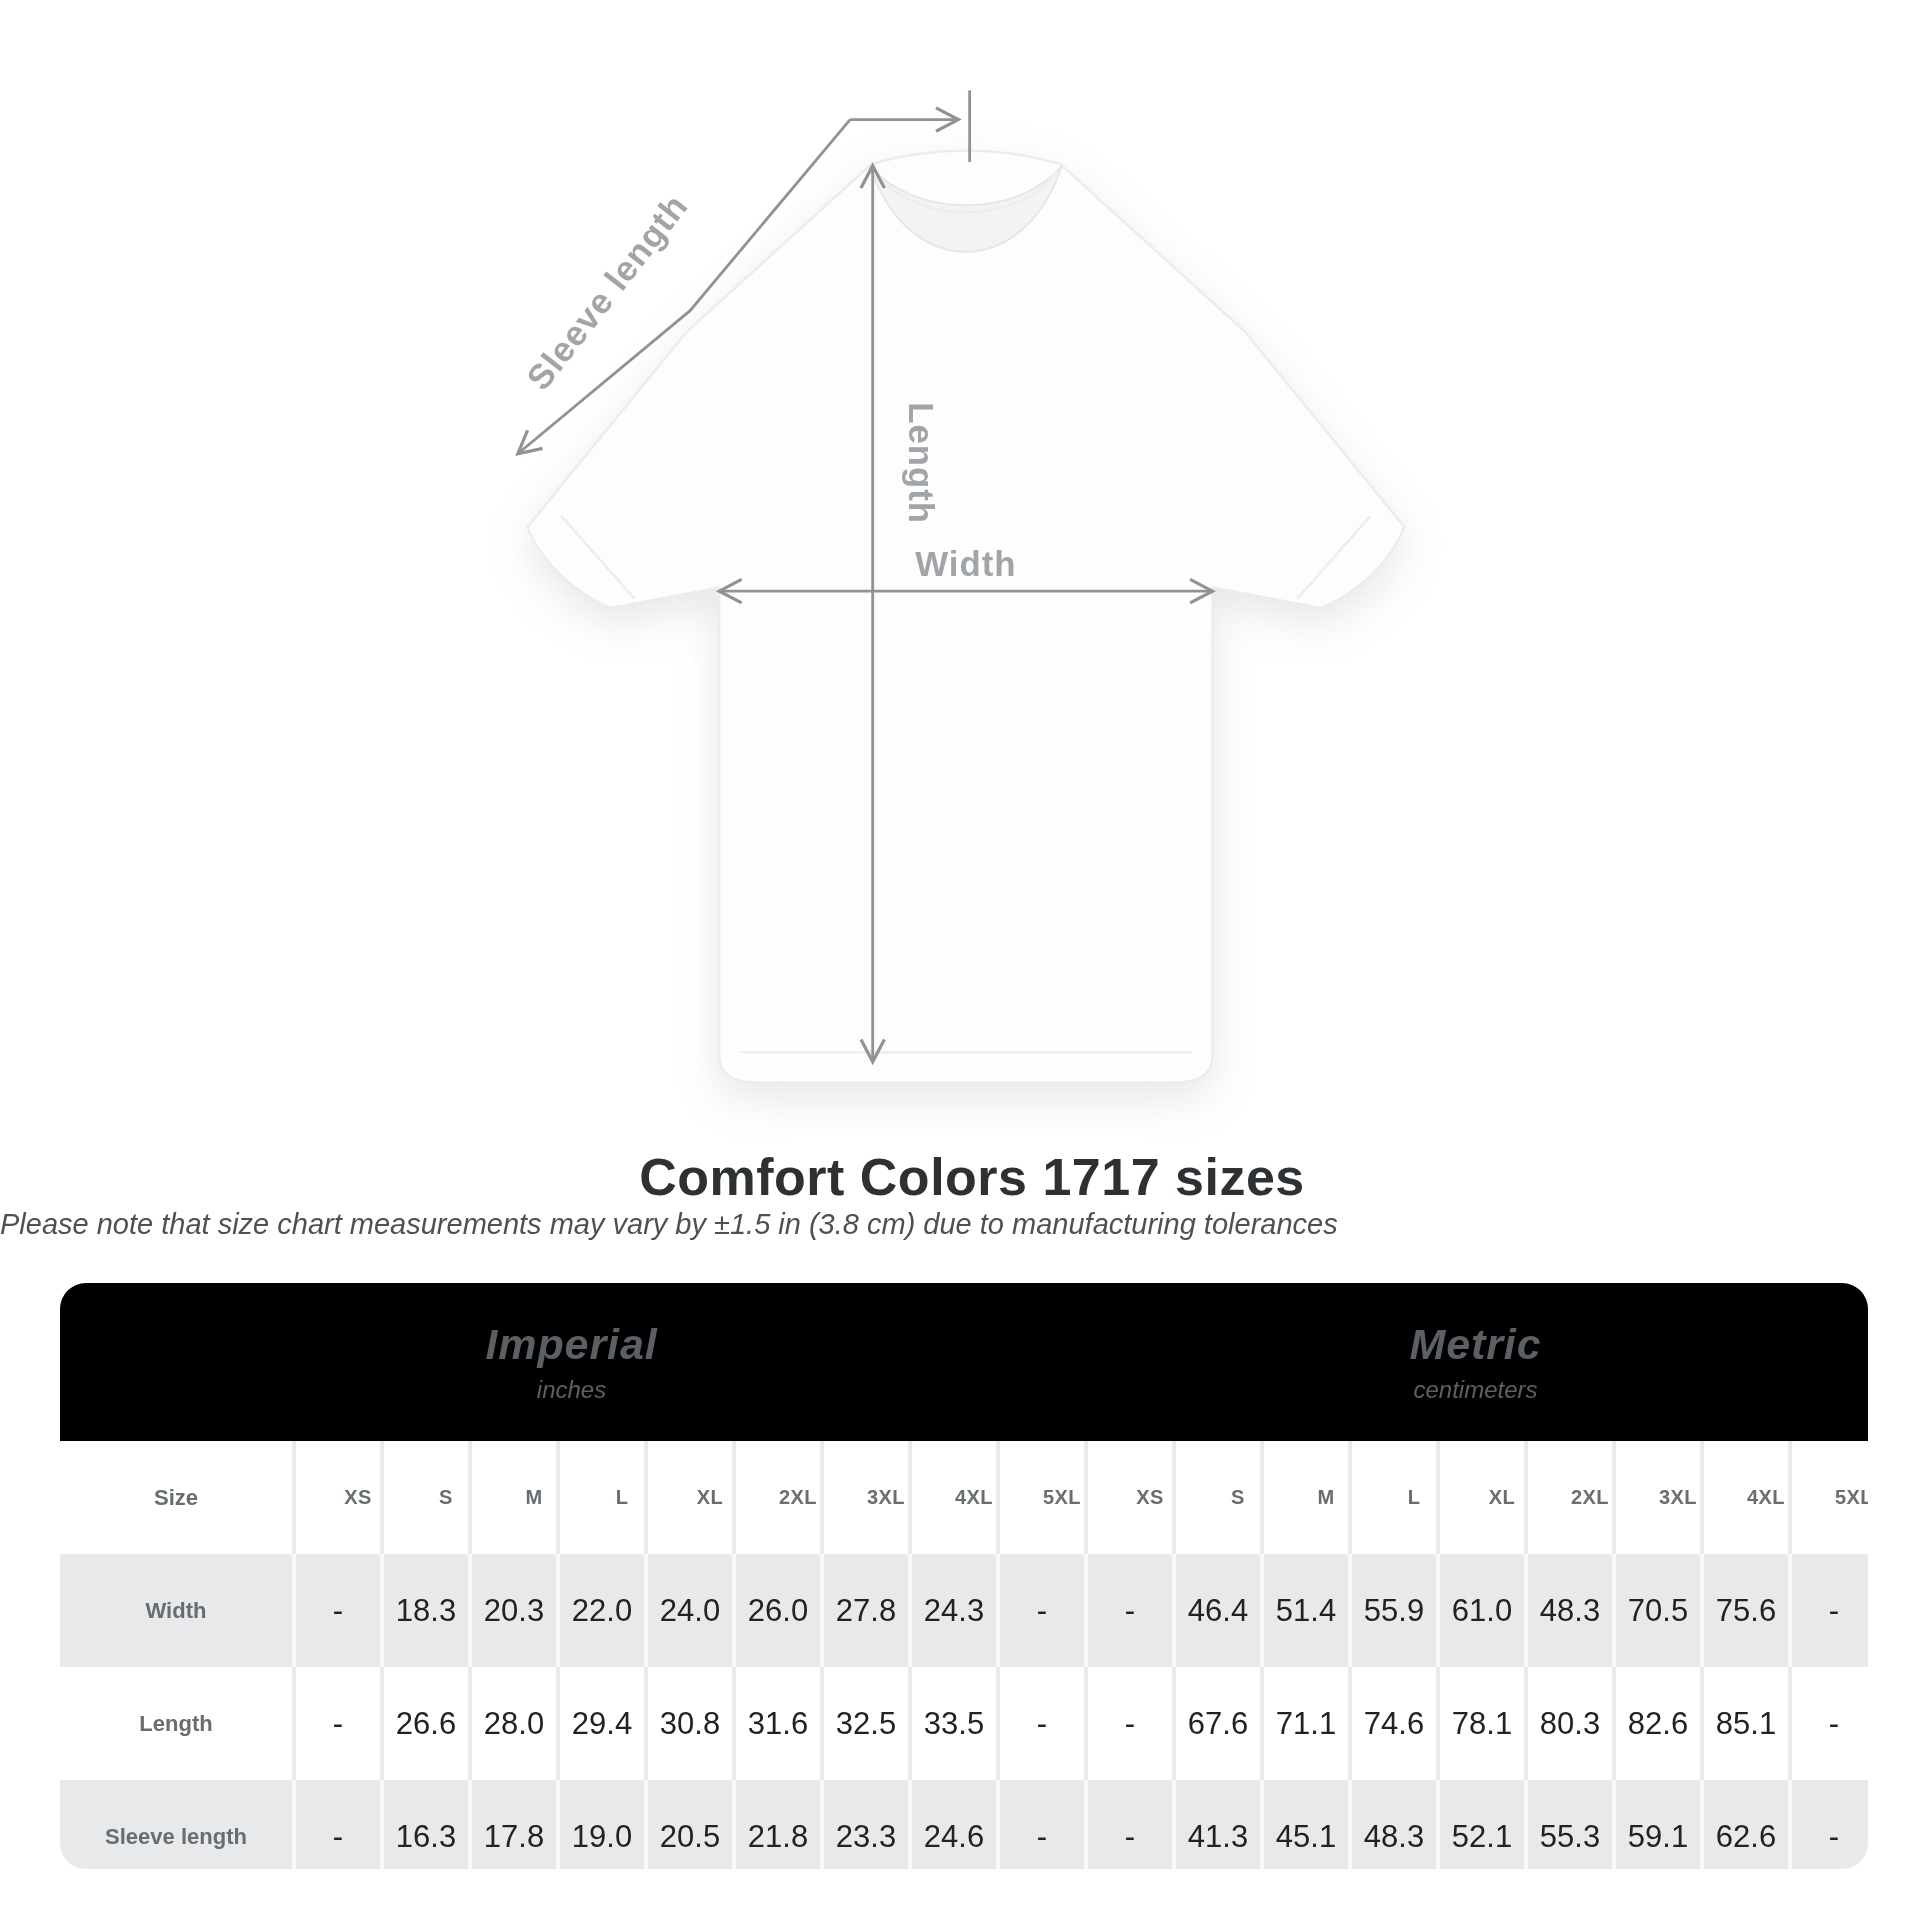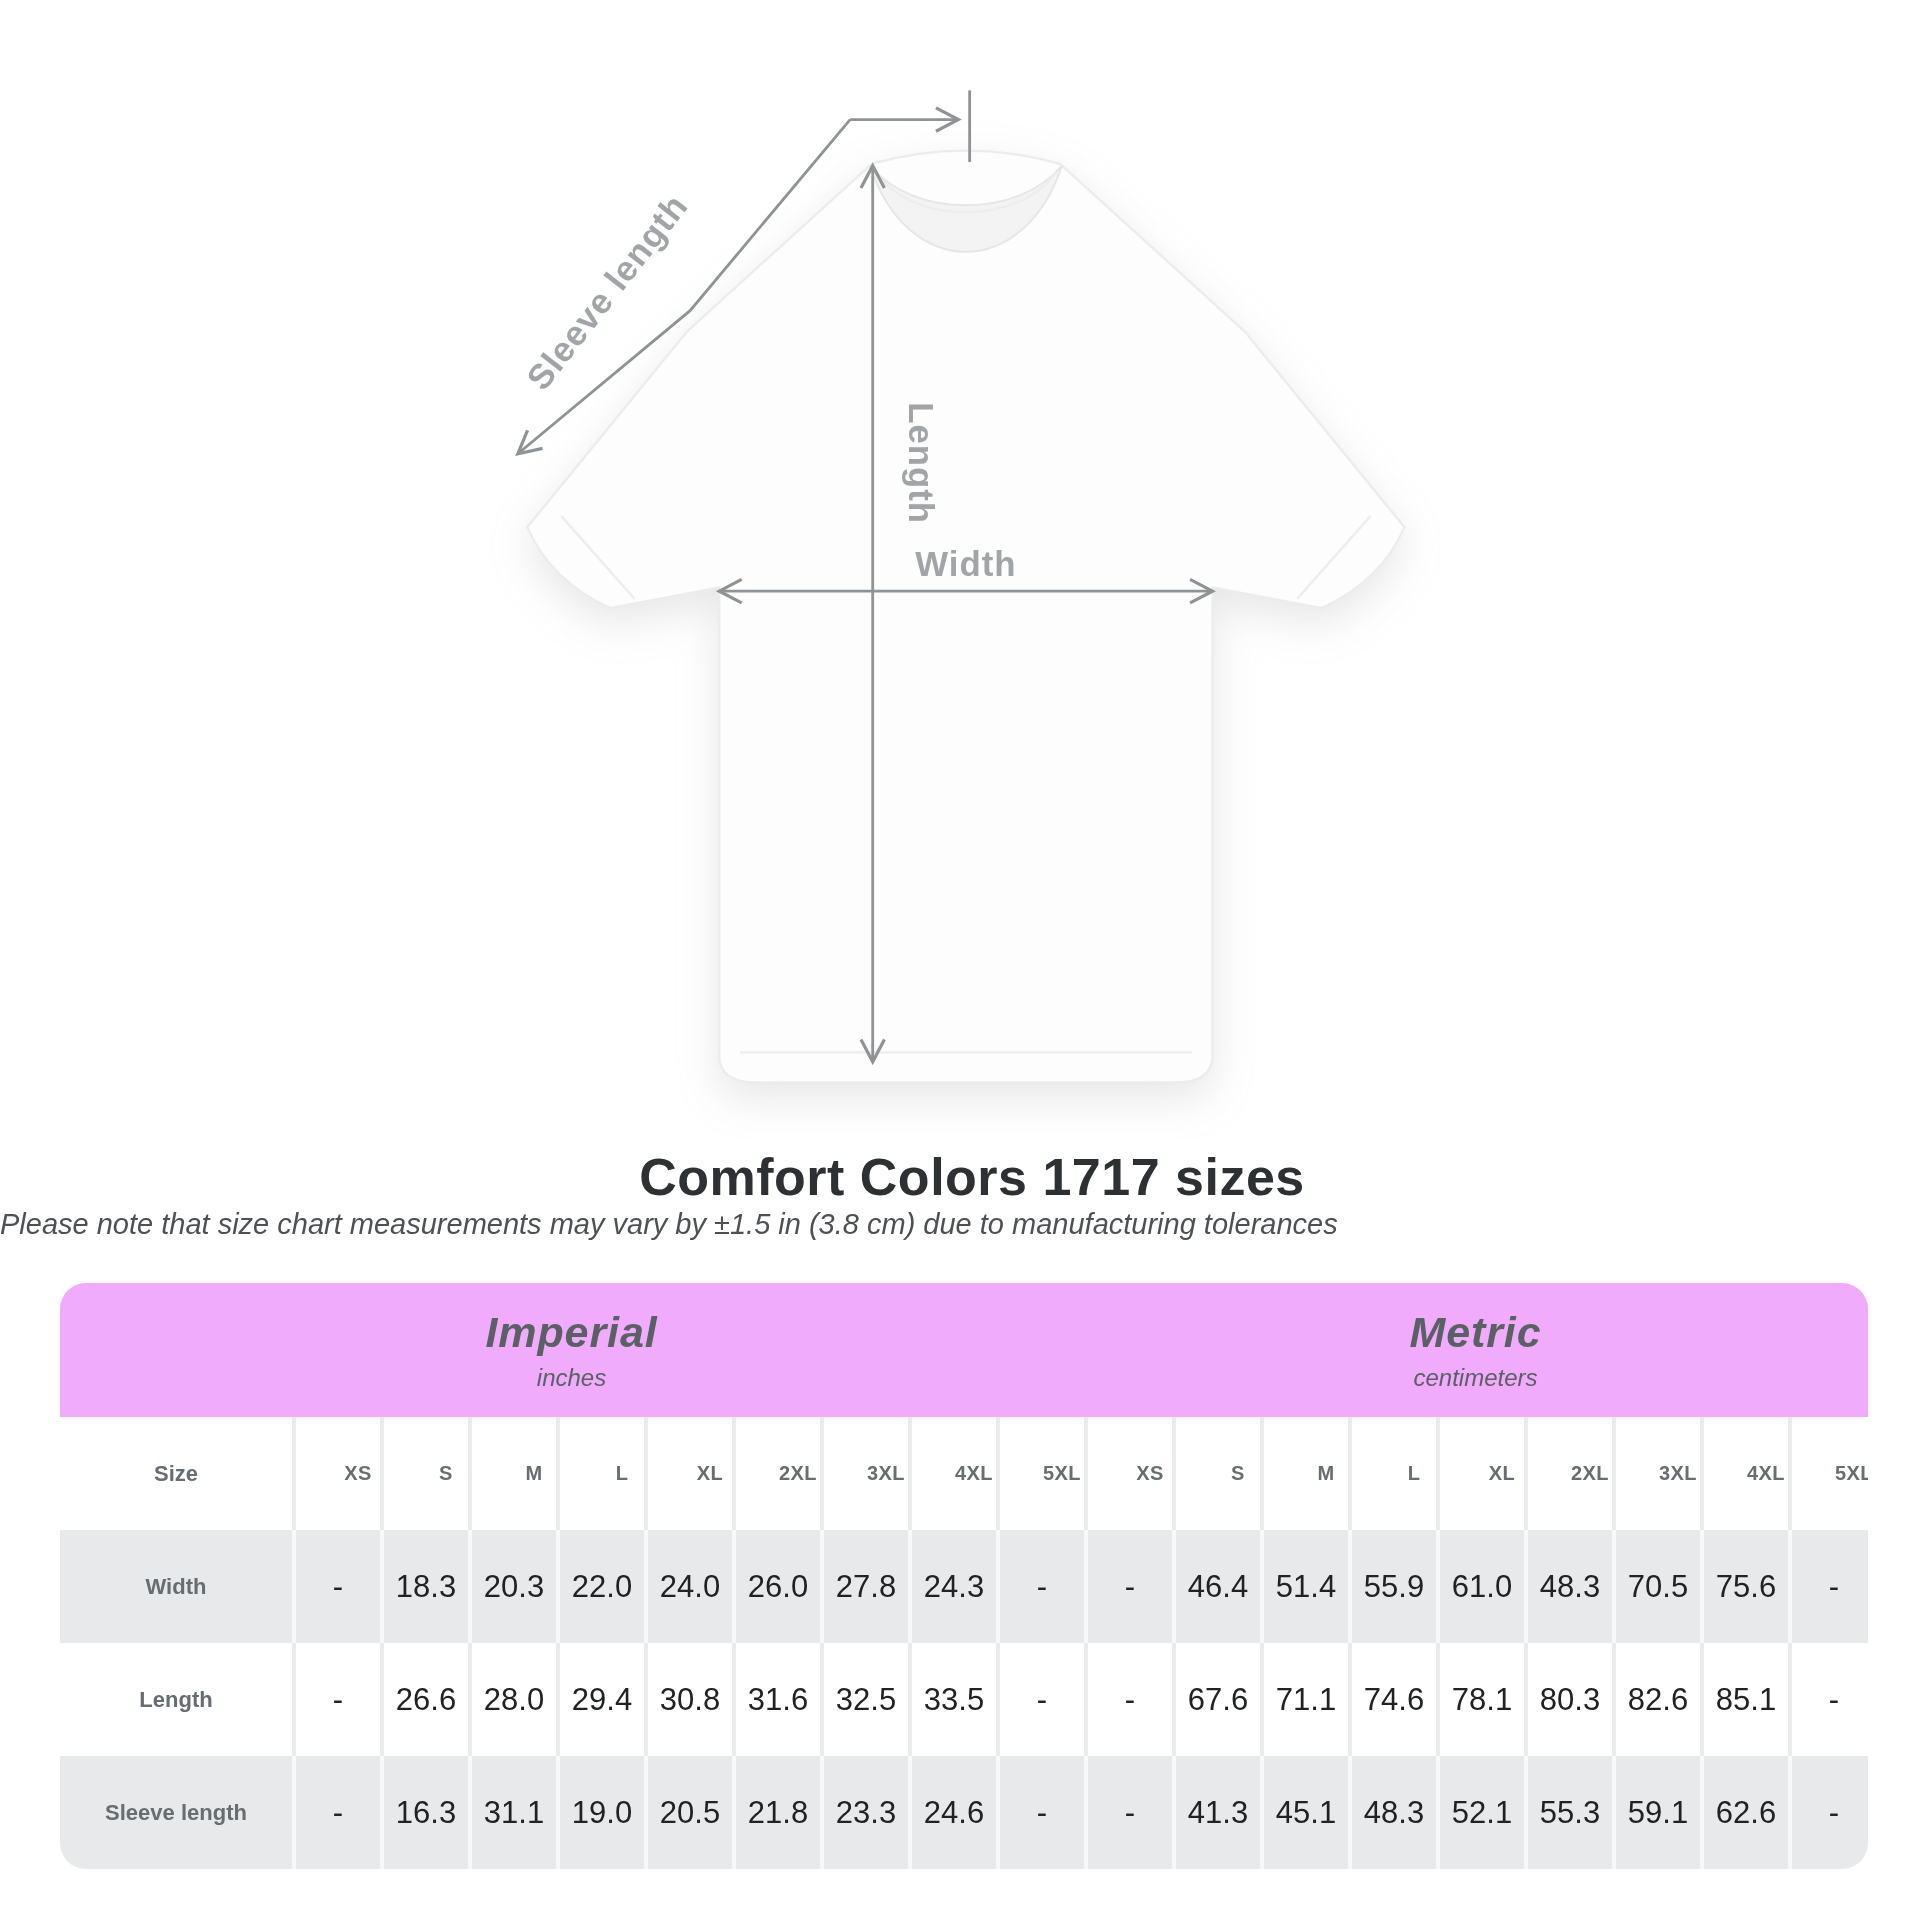--- a/index.html
+++ b/index.html
@@ -16,21 +16,21 @@
   }
   .page-subtitle {
     position:absolute; top:1208px; left:0; width:100%; margin:0;
     text-align:left; font-style:italic; font-size:29px; color:#4e5154;
   }
 
   .size-table {
     position:absolute; left:60px; top:1283px; width:1808px; height:586px;
     background:#ffffff; border-radius:26px; overflow:hidden;
   }
-  .unit-band { height:134px; background:#f0abfc; display:flex; }
+  .unit-band { height:158px; background:#000000; display:flex; }
   .band-group {
     display:flex; flex-direction:column; align-items:center;
     justify-content:center; gap:7.5px;
   }
   .band-group.imperial { width:1023px; }
   .band-group.metric   { width:785px; }
   .band-main { font-size:43px; font-weight:bold; font-style:italic; color:#5b6064; letter-spacing:0.9px; }
   .band-sub  { font-size:24px; font-style:italic; color:#5b6064; }
 
   .size-grid {
@@ -167,21 +167,21 @@
         <div class="cell val sep">71.1</div>
         <div class="cell val sep">74.6</div>
         <div class="cell val sep">78.1</div>
         <div class="cell val sep">80.3</div>
         <div class="cell val sep">82.6</div>
         <div class="cell val sep">85.1</div>
         <div class="cell val sep">-</div>
         <div class="cell lbl gray">Sleeve length</div>
         <div class="cell val sep gray">-</div>
         <div class="cell val sep gray">16.3</div>
-        <div class="cell val sep gray">31.1</div>
+        <div class="cell val sep gray">17.8</div>
         <div class="cell val sep gray">19.0</div>
         <div class="cell val sep gray">20.5</div>
         <div class="cell val sep gray">21.8</div>
         <div class="cell val sep gray">23.3</div>
         <div class="cell val sep gray">24.6</div>
         <div class="cell val sep gray">-</div>
         <div class="cell val sep gray">-</div>
         <div class="cell val sep gray">41.3</div>
         <div class="cell val sep gray">45.1</div>
         <div class="cell val sep gray">48.3</div>

